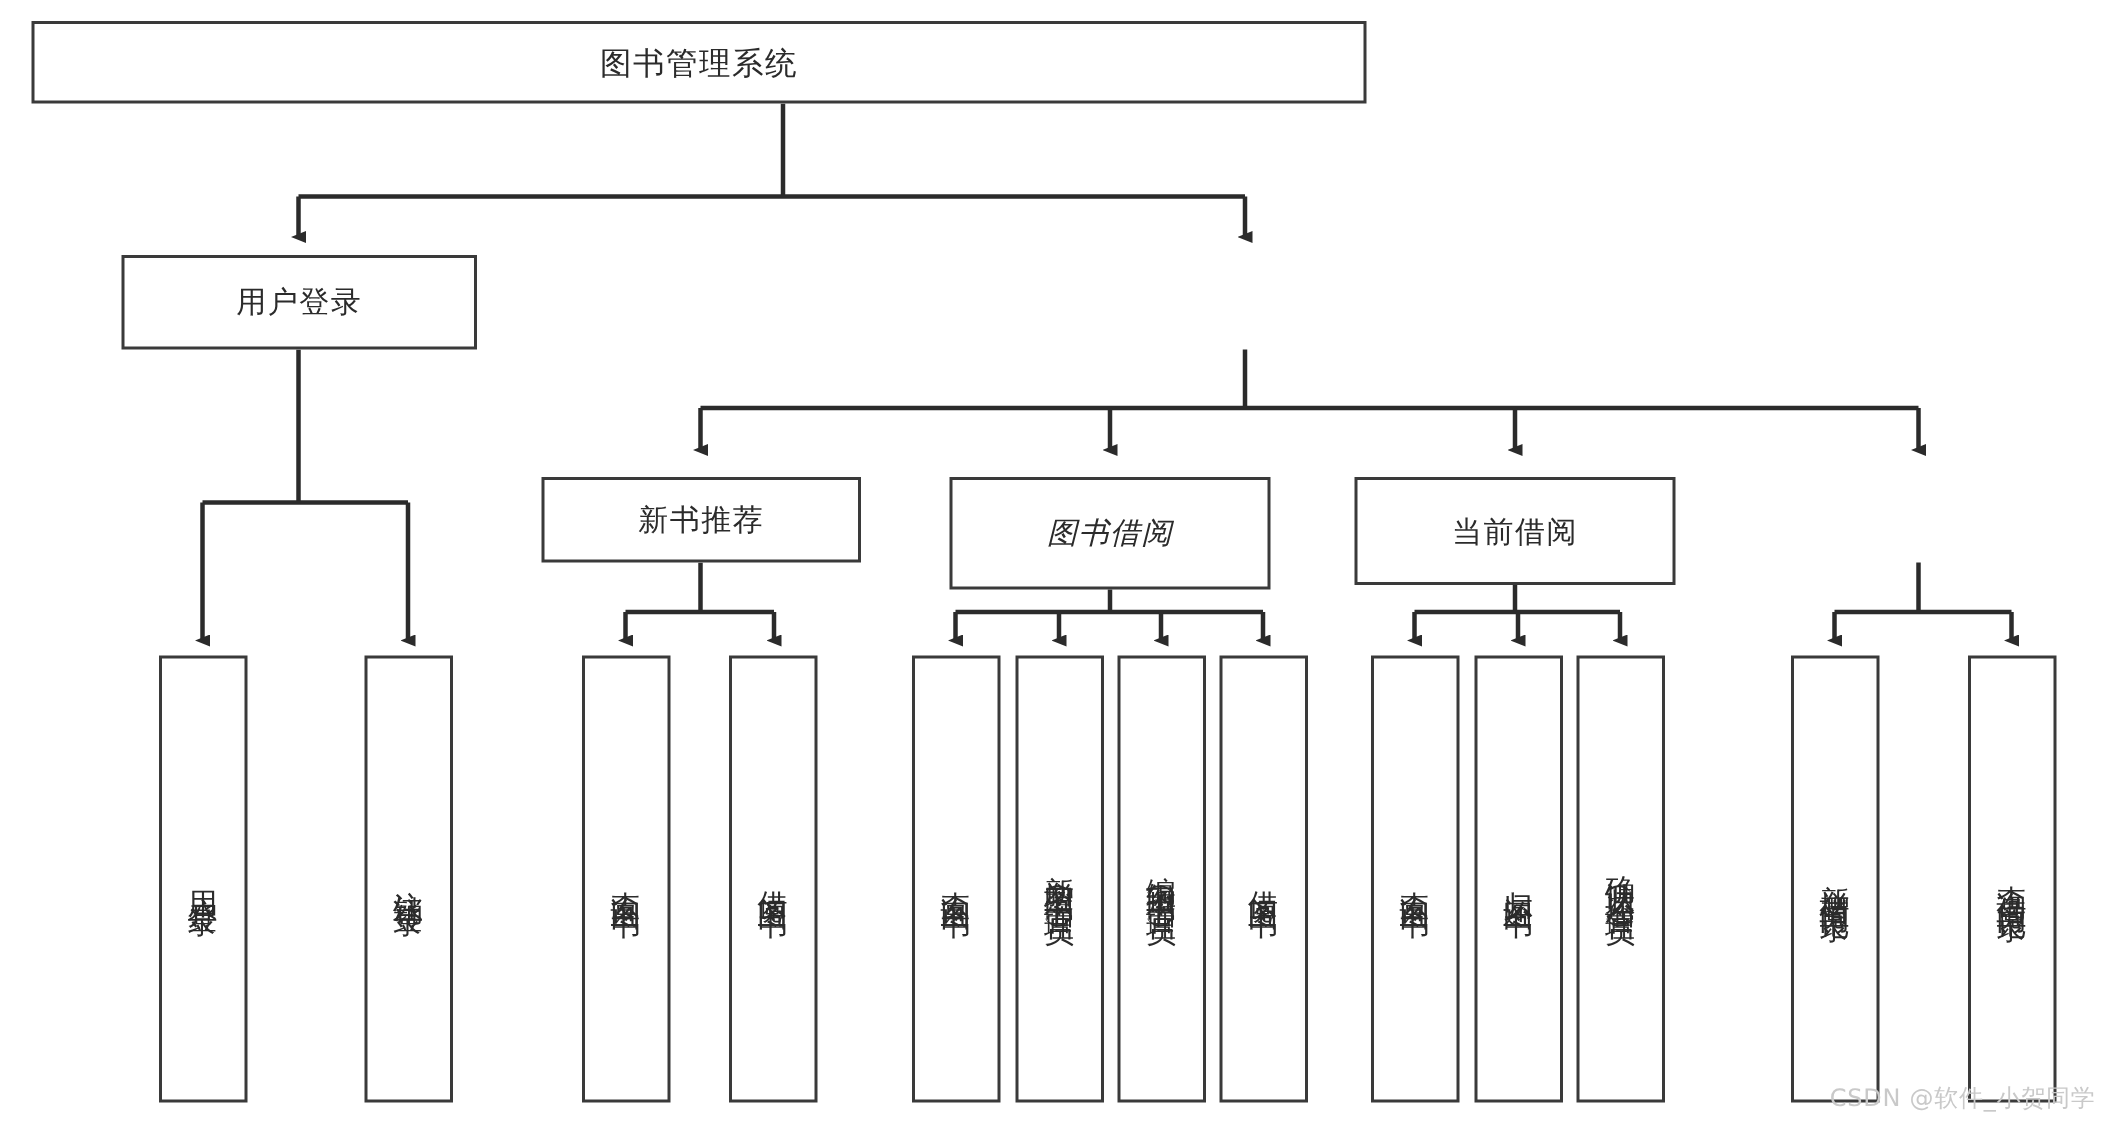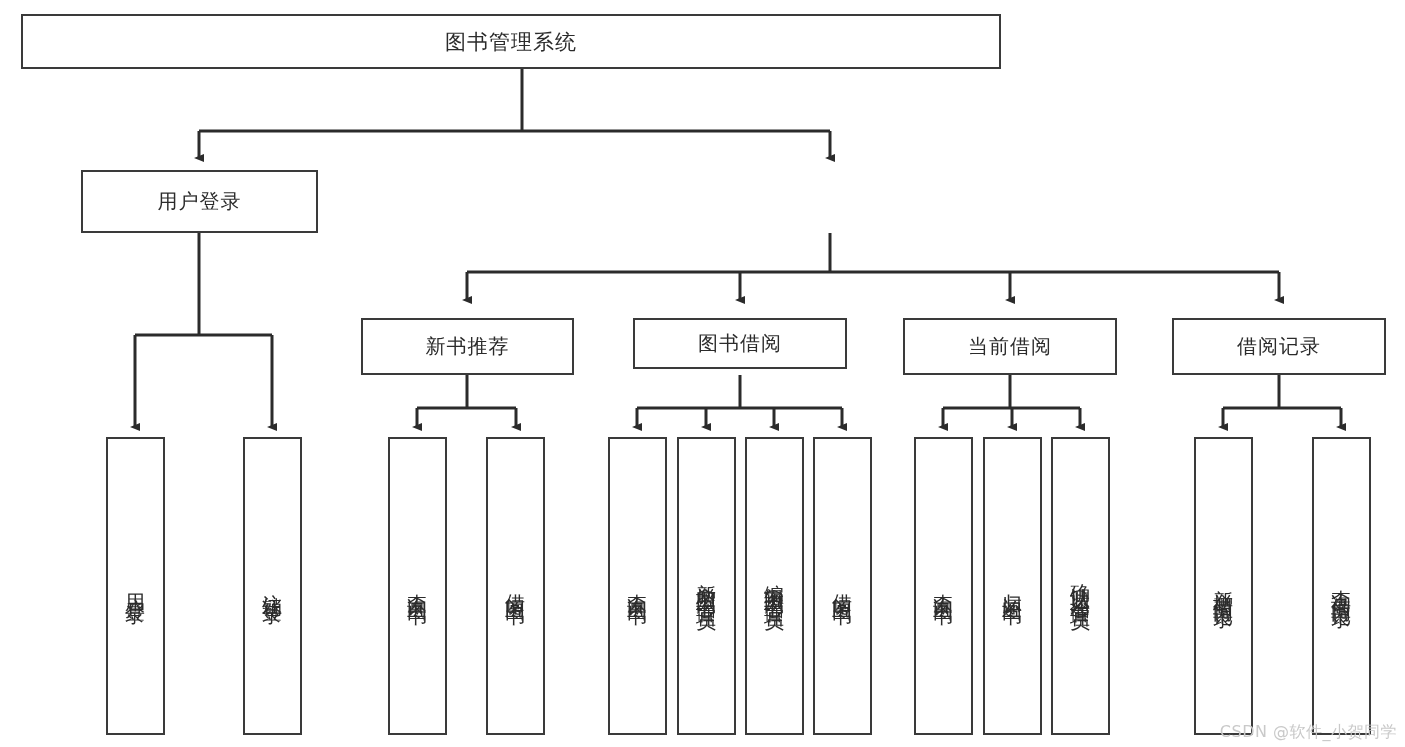--- a/index.html
+++ b/index.html
@@ -117,39 +117,36 @@
       <path d="M1012,408 L1012,427" marker-end="url(#arrow)"></path>
       <path d="M1080,408 L1080,427" marker-end="url(#arrow)"></path>
 
       <path d="M1279,375 L1279,408"></path>
       <path d="M1223,408 L1341,408"></path>
       <path d="M1223,408 L1223,427" marker-end="url(#arrow)"></path>
       <path d="M1341,408 L1341,427" marker-end="url(#arrow)"></path>
     </g>
   </svg>
 
-  <div class="node root" style="left:21px; top:14px; width:980px; height:55px;">
+  <div class="node root" style="left:21px; top:14px; width:890px; height:55px;">
     <span class="hlabel">图书管理系统</span>
   </div>
 
   <div class="node level2" style="left:81px; top:170px; width:237px; height:63px;">
     <span class="hlabel">用户登录</span>
   </div>
 
   <div class="node level2" style="left:361px; top:318px; width:213px; height:57px;">
     <span class="hlabel">新书推荐</span>
   </div>
-  <div class="node level2" style="left:633px; top:318px; width:214px; height:51px;">
+  <div class="node level2" style="left:633px; top:318px; width:214px; height:75px;font-style:italic;">
     <span class="hlabel">图书借阅</span>
   </div>
-  <div class="node level2" style="left:903px; top:318px; width:214px; height:57px;">
+  <div class="node level2" style="left:903px; top:318px; width:214px; height:72px;">
     <span class="hlabel">当前借阅</span>
-  </div>
-  <div class="node level2" style="left:1172px; top:318px; width:214px; height:57px;">
-    <span class="hlabel">借阅记录</span>
   </div>
 
   <div class="node leaf" style="left:106px; top:437px; width:59px; height:298px;">
     <span class="vlabel">用户登录</span>
   </div>
   <div class="node leaf" style="left:243px; top:437px; width:59px; height:298px;">
     <span class="vlabel">注销登录</span>
   </div>
 
   <div class="node leaf" style="left:388px; top:437px; width:59px; height:298px;">

